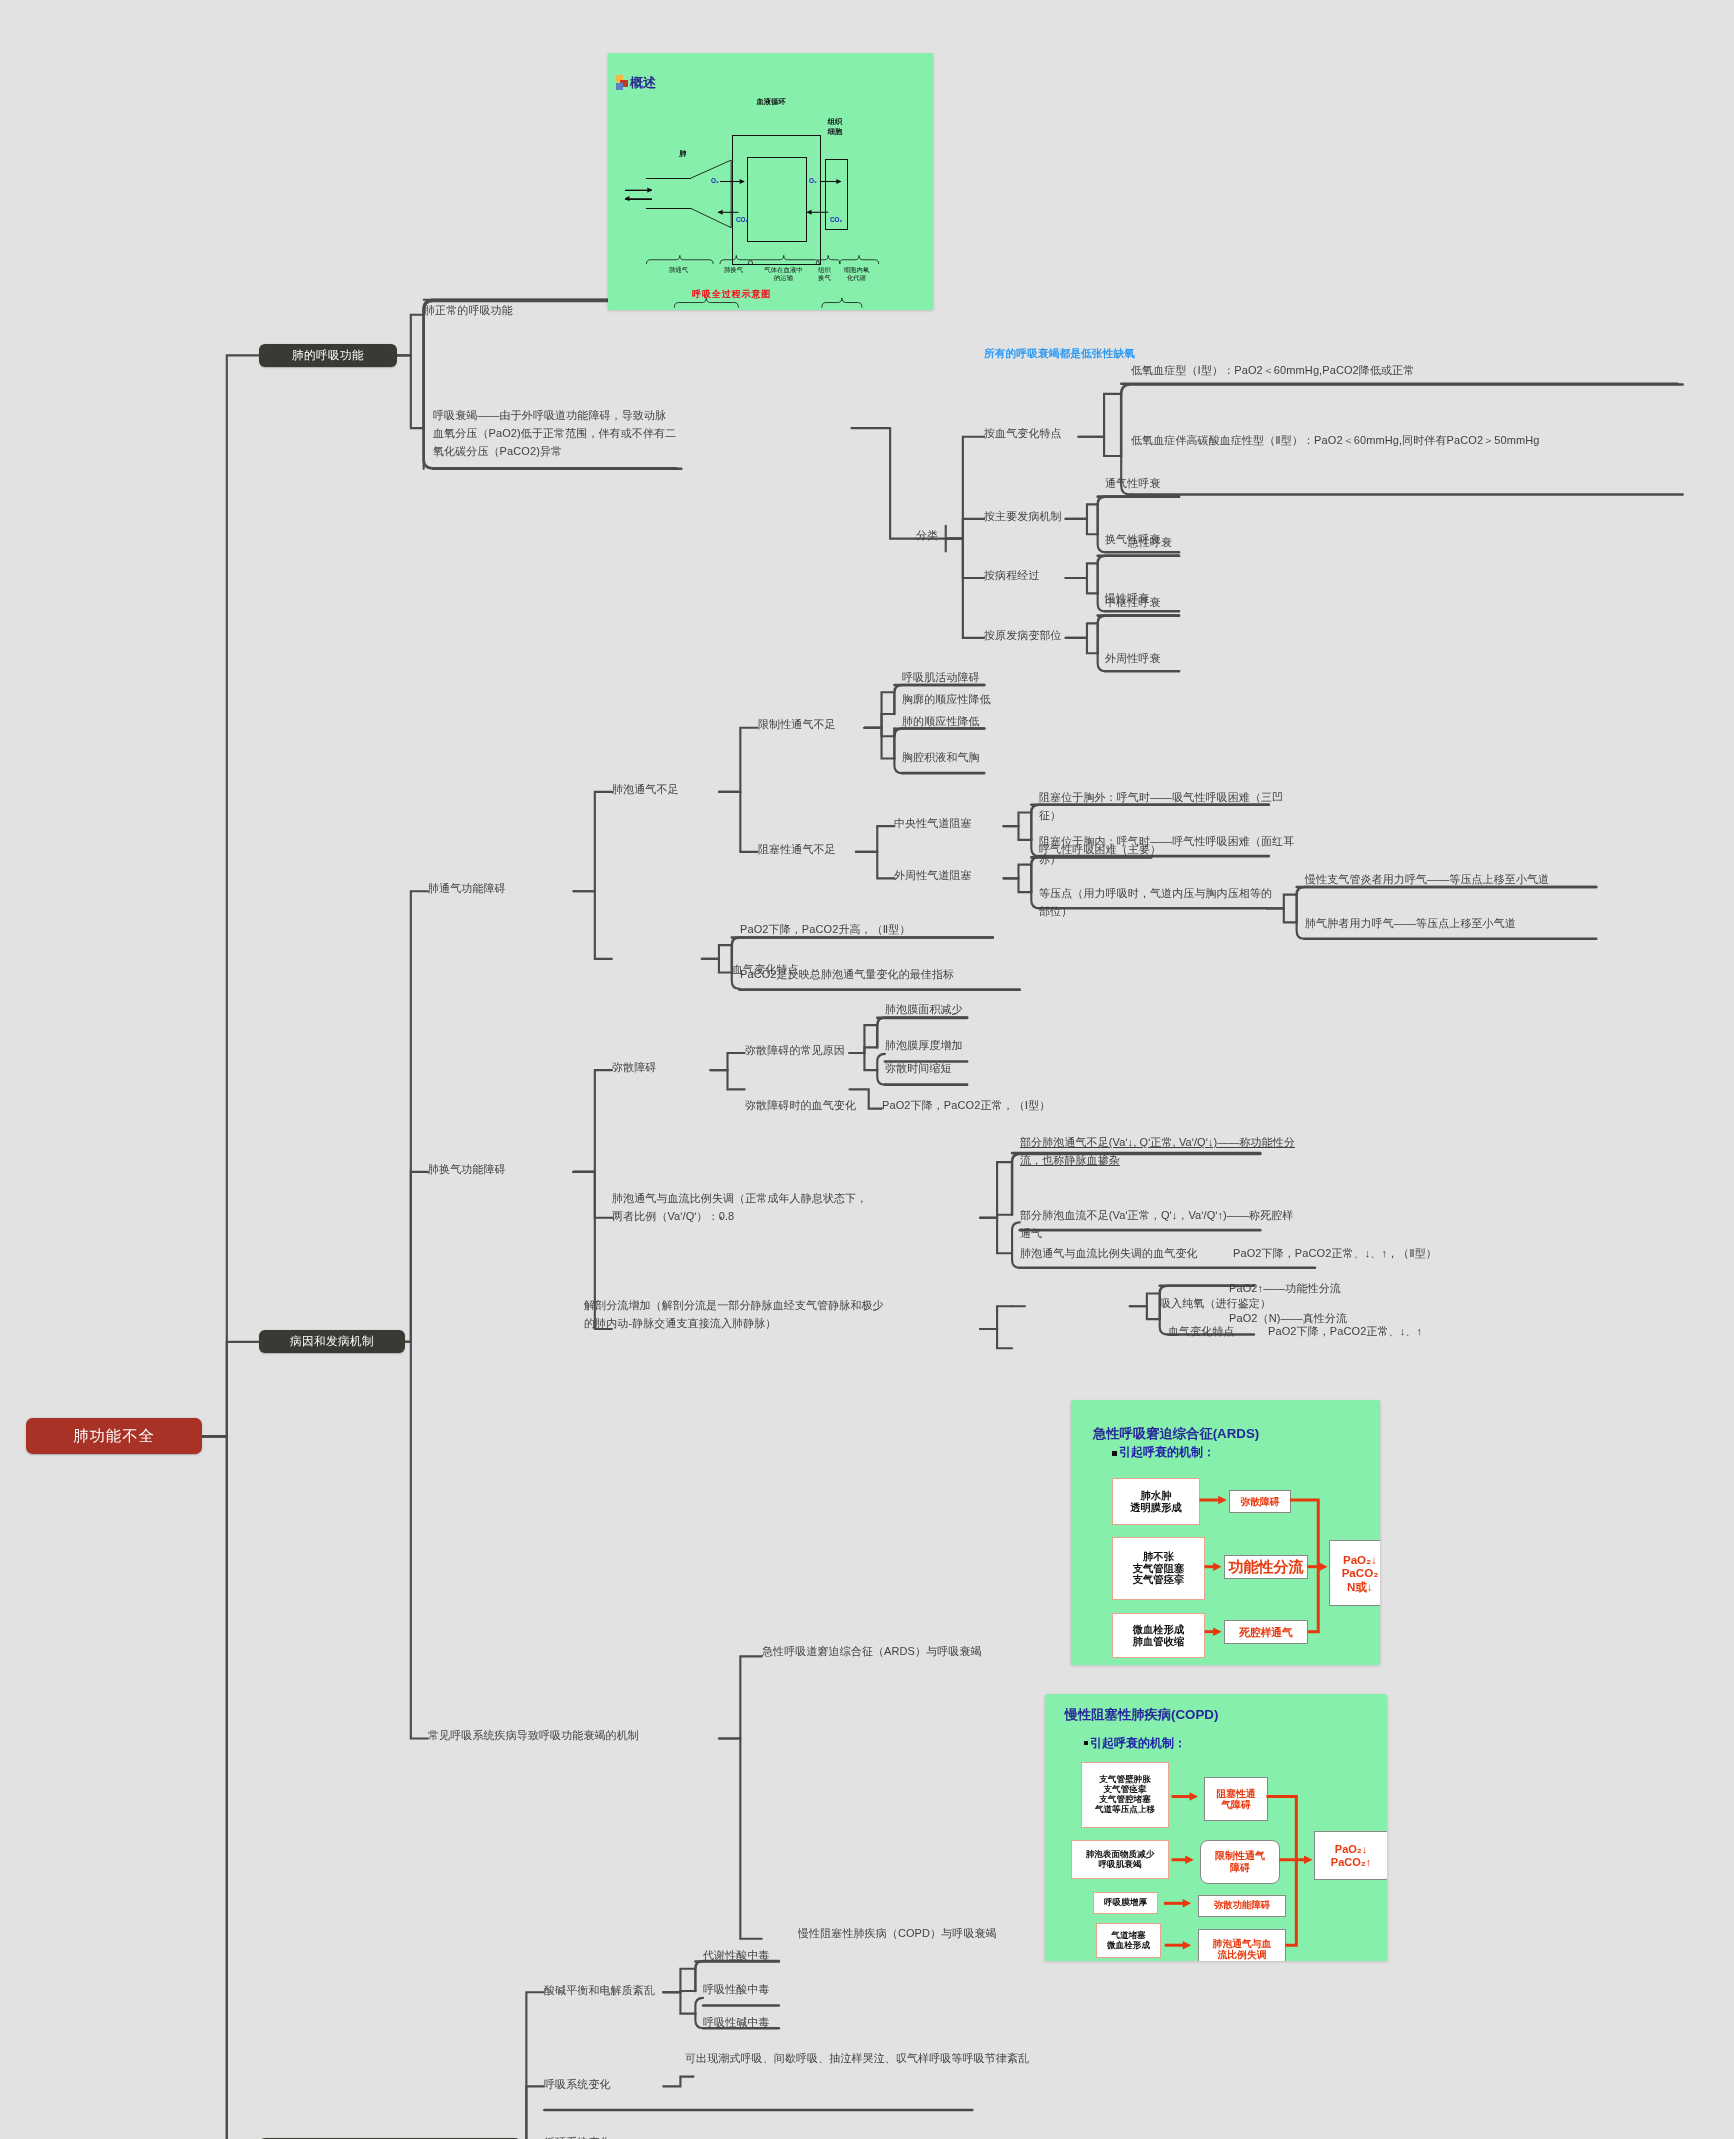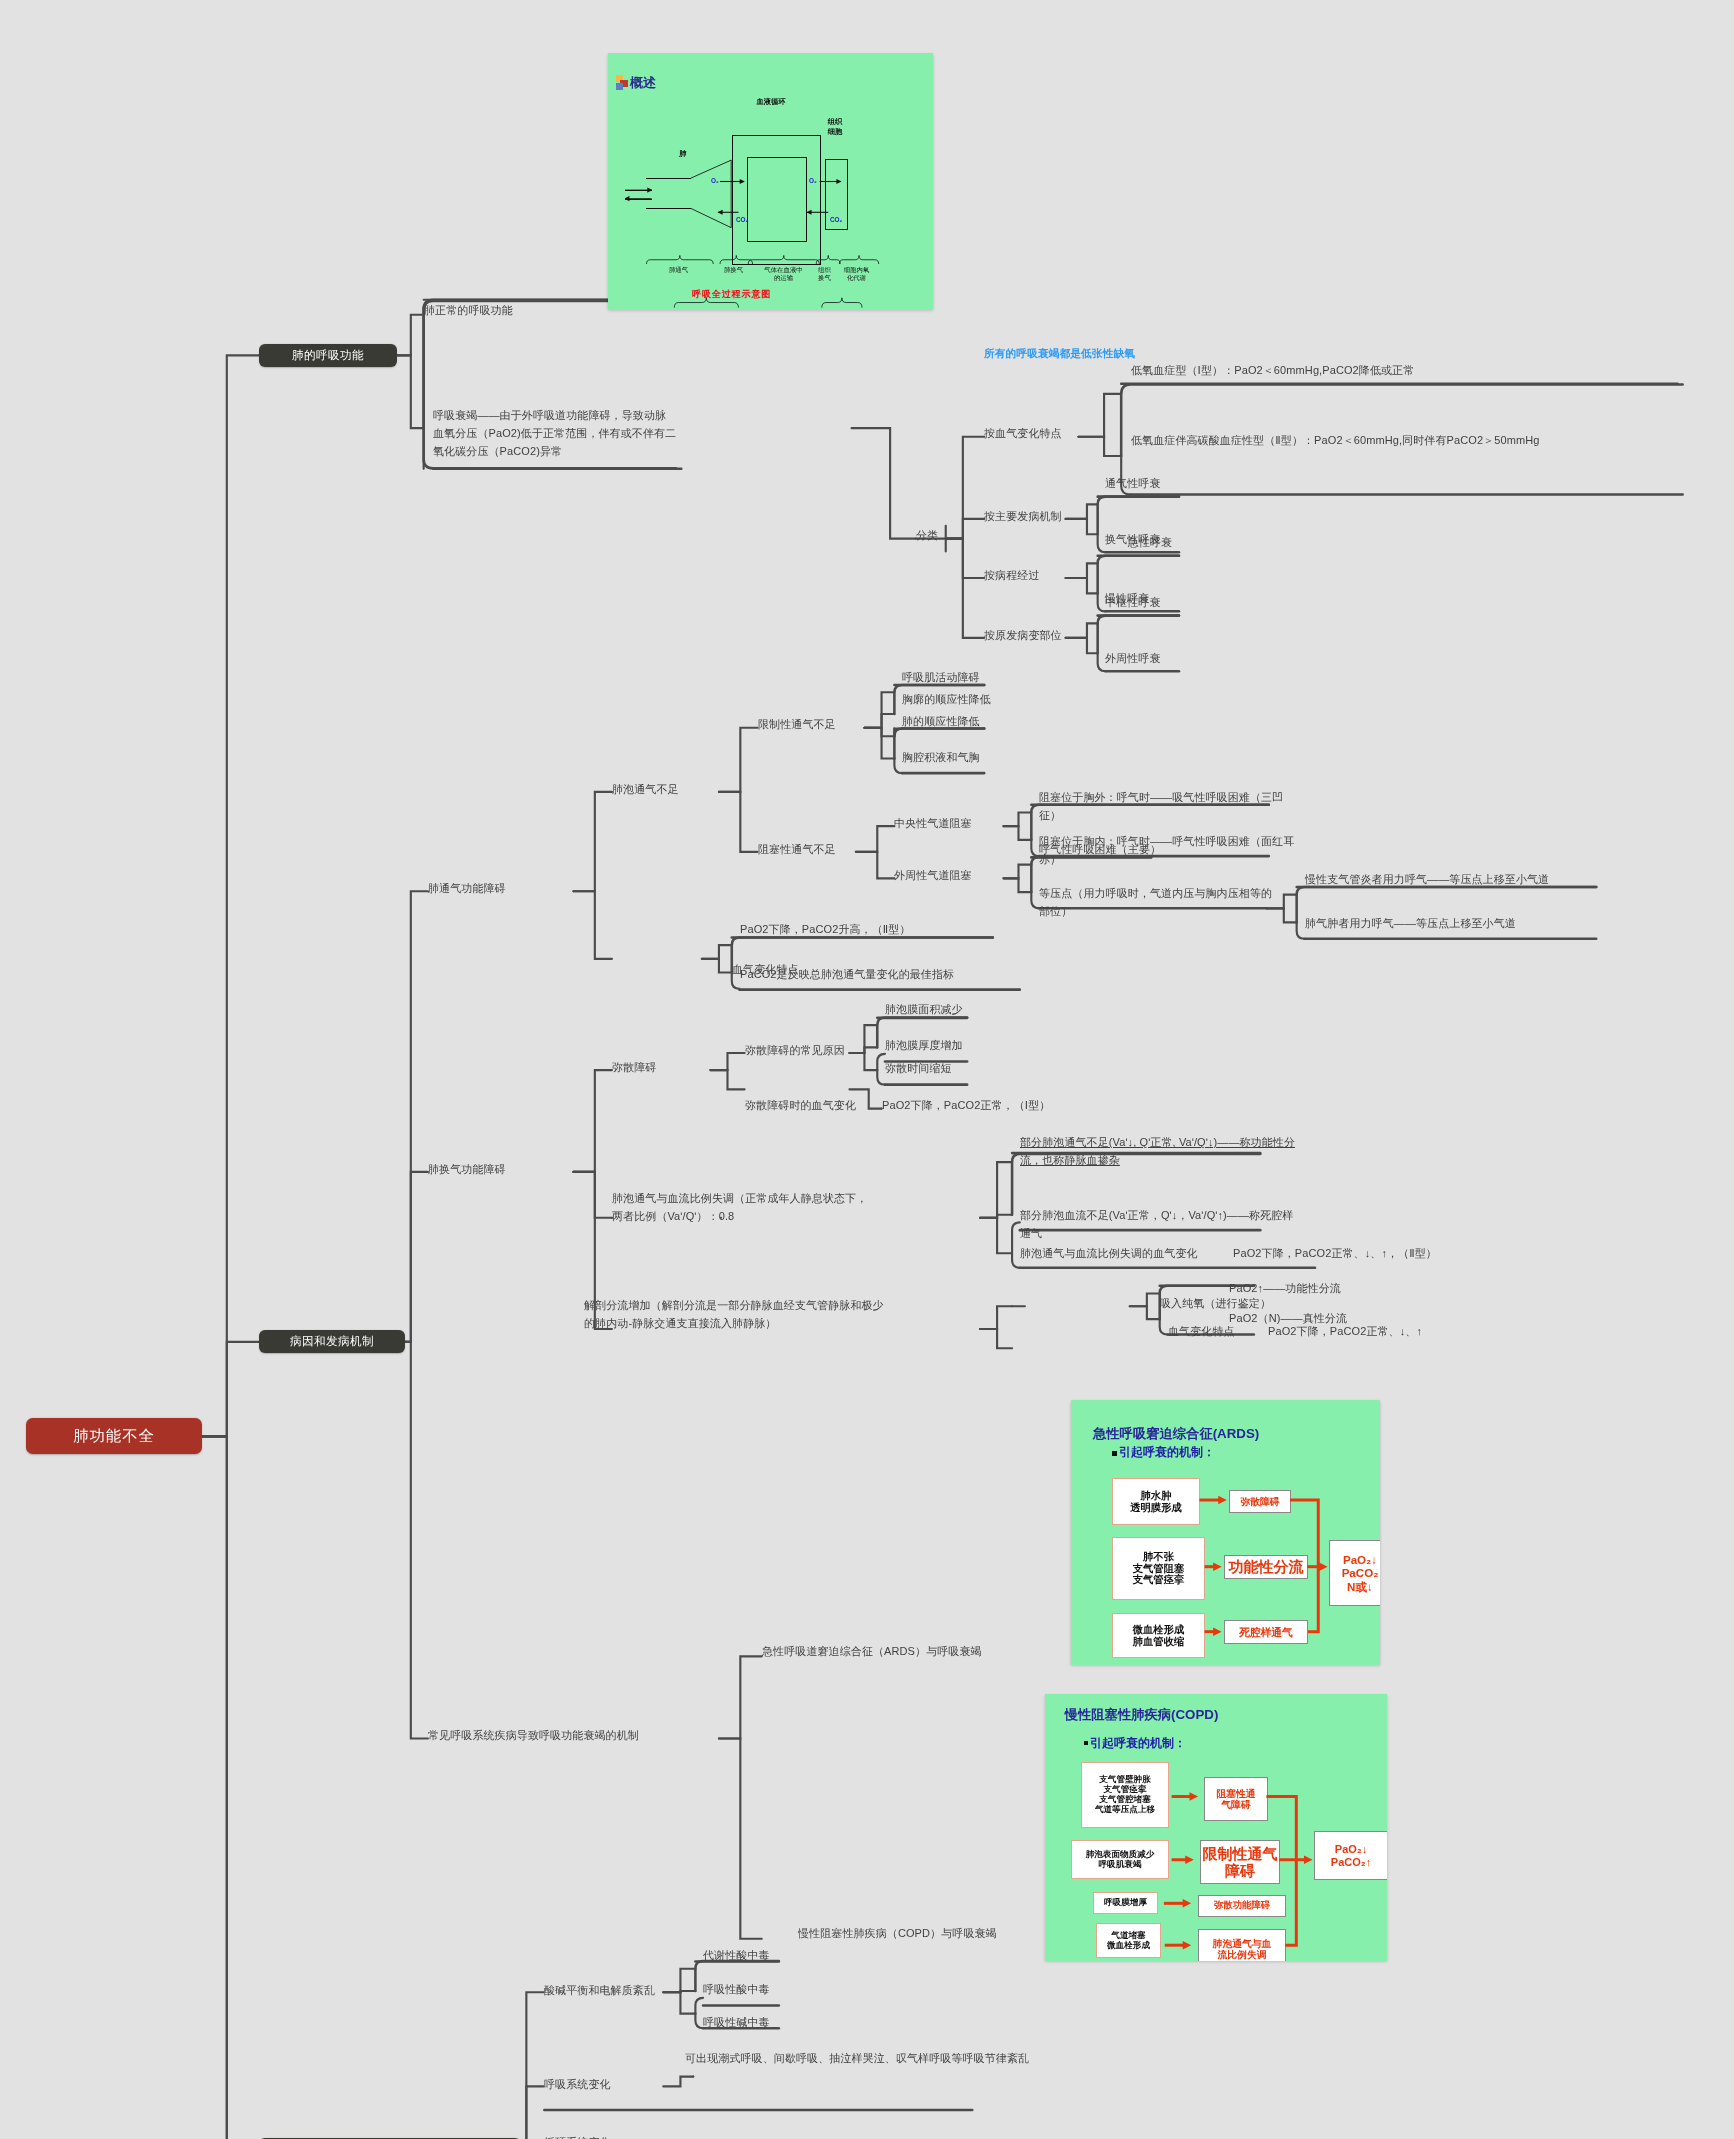--- a/index.html
+++ b/index.html
@@ -475,21 +475,21 @@
 支气管腔堵塞
 气道等压点上移</div>
       <div class="sl-bx" style="left:26px;top:146px;width:96px;height:37px;font-size:8.6px;white-space:pre;">肺泡表面物质减少
 呼吸肌衰竭</div>
       <div class="sl-bx" style="left:48px;top:198px;width:63px;height:19.7px;font-size:8.6px;white-space:pre;">呼吸膜增厚</div>
       <div class="sl-bx" style="left:51px;top:229px;width:63px;height:33px;font-size:8.6px;white-space:pre;">气道堵塞
 微血栓形成</div>
 
       <div class="sl-bx-red" style="left:159px;top:83px;width:62px;height:42px;font-size:9.8px;white-space:pre;">阻塞性通
 气障碍</div>
-      <div class="sl-bx-red" style="left:155px;top:146px;width:78px;height:42px;font-size:15px;white-space:pre;">限制性通气
+      <div class="sl-bx-red" style="left:155px;top:146px;width:78px;height:42px;font-size:10px;white-space:pre;border-radius:8px;">限制性通气
 障碍</div>
       <div class="sl-bx-red" style="left:153px;top:201px;width:86px;height:19.7px;font-size:9.4px;">弥散功能障碍</div>
       <div class="sl-bx-red" style="left:153px;top:235px;width:86px;height:38px;font-size:9.8px;white-space:pre;">肺泡通气与血
 流比例失调</div>
 
       <div class="sl-bx-red" style="left:269px;top:137px;width:72px;height:47px;font-size:11px;white-space:pre;">PaO₂↓
 PaCO₂↑</div>
 
       <svg style="position:absolute;left:0;top:0;width:342px;height:267px;" viewBox="0 0 800 625" width="342" height="267">
         <g stroke="#e8380d" stroke-width="7" fill="none">

